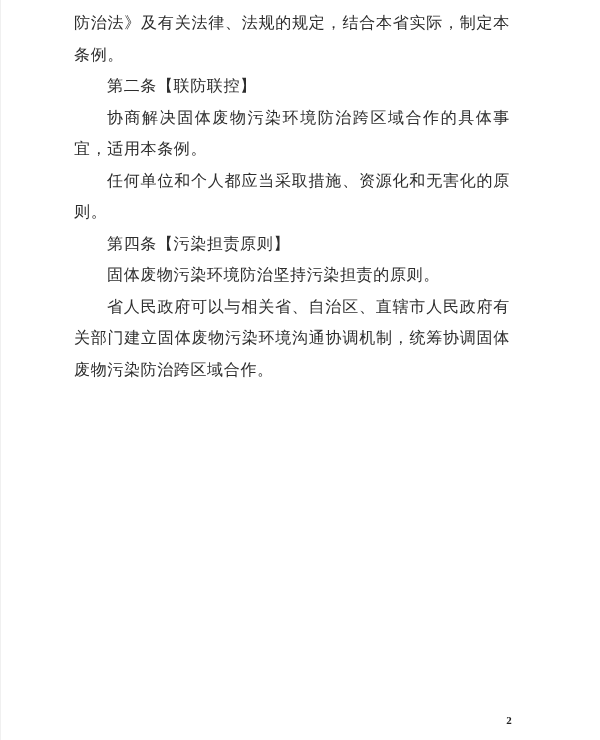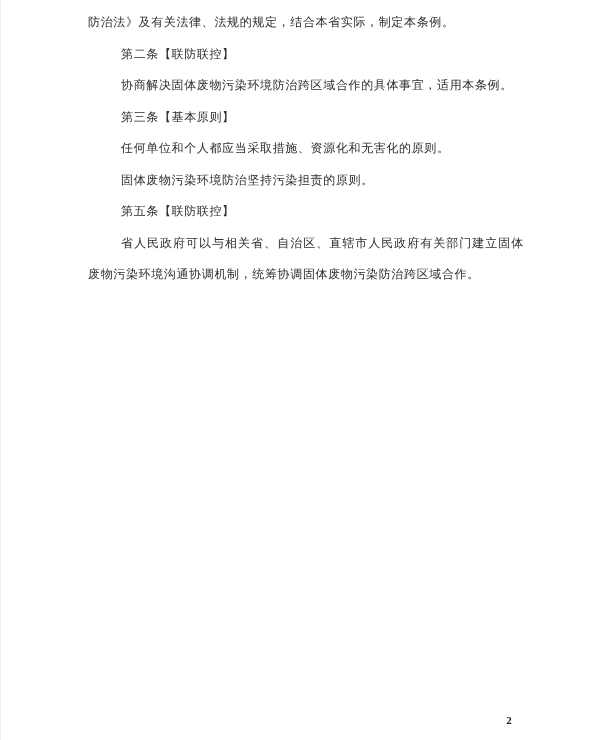--- a/index.html
+++ b/index.html
@@ -12,25 +12,25 @@
   }
   .page {
     position: relative;
     width: 600px;
     height: 740px;
     background: #ffffff;
     border-left: 1px solid #f0f0f0;
   }
   .body-text {
     position: absolute;
-    left: 87px;
+    left: 73px;
     top: 7px;
     width: 436px;
     color: #2d2d2d;
-    font-size: 12px;
+    font-size: 16px;
     letter-spacing: 0.64px;
     line-height: 31.5px;
     text-align: justify;
   }
   .para {
     text-indent: 33px;
     margin: 0;
   }
   .para.no-indent {
     text-indent: 0;
@@ -47,20 +47,19 @@
   }
 </style>
 </head>
 <body>
 
 <div class="page">
   <div class="body-text">
     <p class="para no-indent">防治法》及有关法律、法规的规定，结合本省实际，制定本条例。</p>
     <p class="para">第二条【联防联控】</p>
     <p class="para">协商解决固体废物污染环境防治跨区域合作的具体事宜，适用本条例。</p>
-    <p class="para">第三条【基本原则】</p>
     <p class="para">任何单位和个人都应当采取措施、资源化和无害化的原则。</p>
+    <p class="para">第四条【污染担责原则】</p>
     <p class="para">固体废物污染环境防治坚持污染担责的原则。</p>
-    <p class="para">第五条【联防联控】</p>
     <p class="para">省人民政府可以与相关省、自治区、直辖市人民政府有关部门建立固体废物污染环境沟通协调机制，统筹协调固体废物污染防治跨区域合作。</p>
   </div>
   <div class="page-number">2</div>
 </div>
 
 </body></html>

